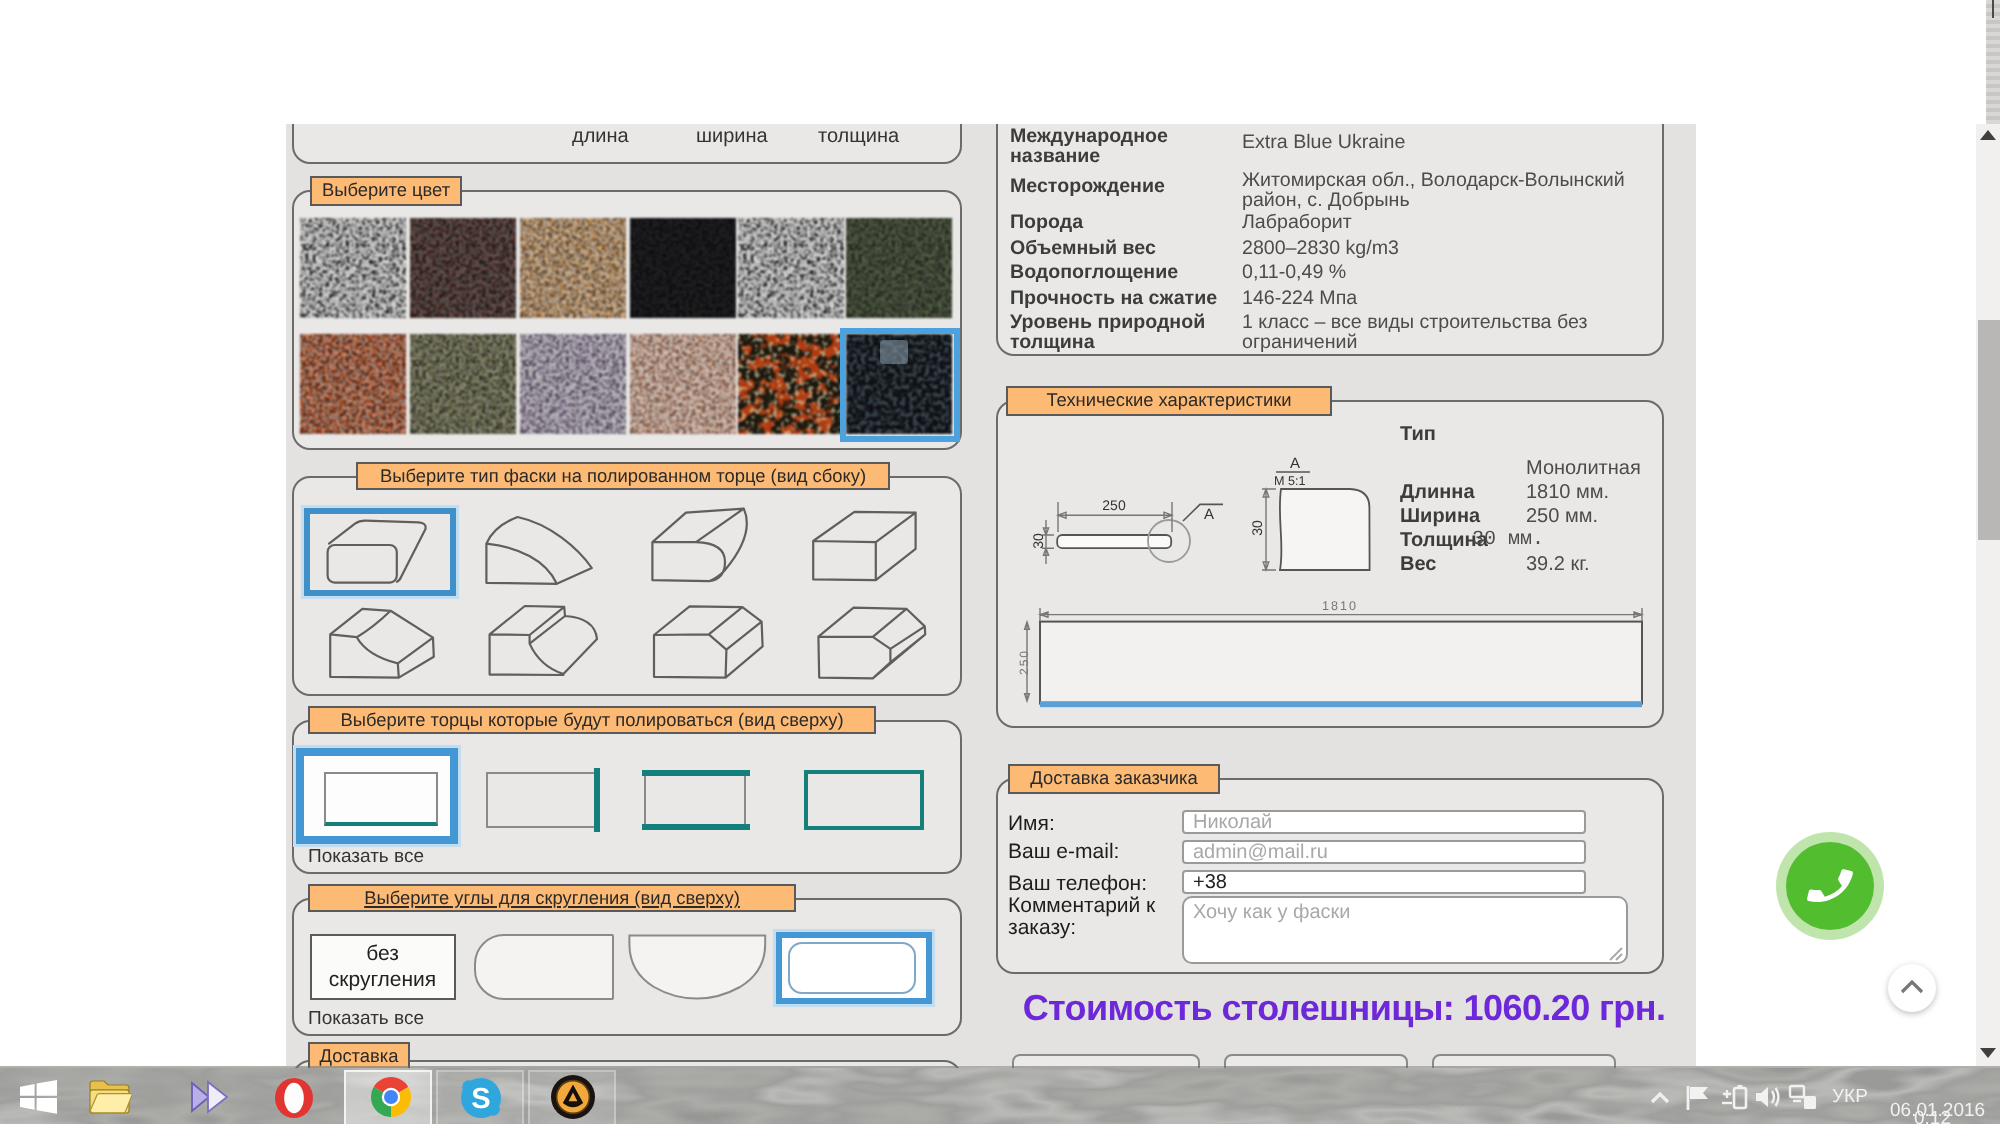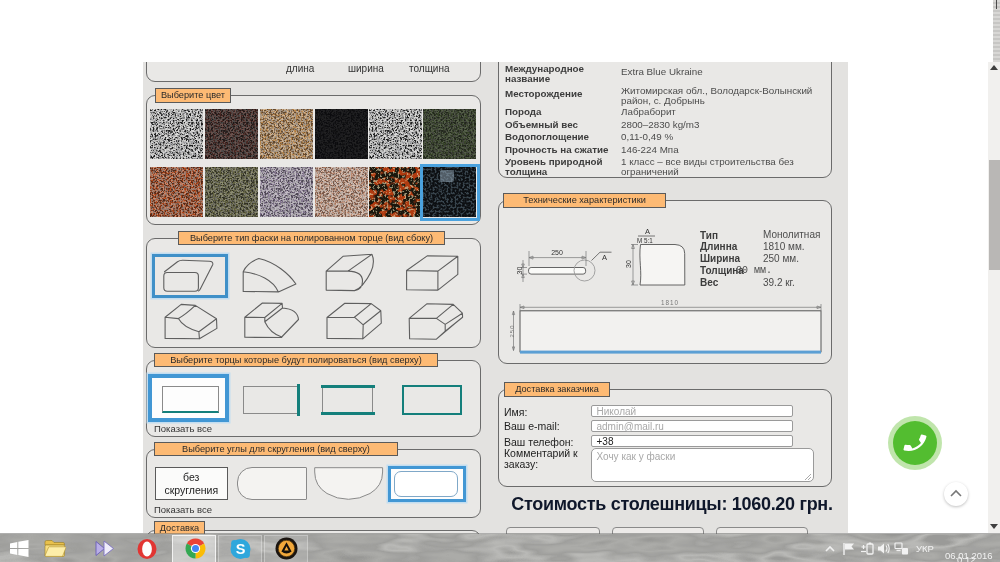--- a/index.html
+++ b/index.html
@@ -189,21 +189,21 @@
 <div class="abs" style="left:242.5px; top:385.5px; width:55px; height:28px; border:1px solid #8a8a8a;"></div>
 <div class="abs" style="left:296.8px; top:383.5px; width:3px; height:32px; background:#147f7b;"></div>
 <div class="abs" style="left:322px; top:387px; width:51px; height:25px; border-left:1px solid #8a8a8a; border-right:1px solid #8a8a8a;"></div>
 <div class="abs" style="left:320.5px; top:384.5px; width:54px; height:3px; background:#147f7b;"></div>
 <div class="abs" style="left:320.5px; top:411.5px; width:54px; height:3px; background:#147f7b;"></div>
 <div class="abs" style="left:402px; top:385px; width:60px; height:29.5px; border:2.5px solid #147f7b;"></div>
 </div>
   <div class="smalltxt" style="left:154px; top:423px;">Показать все</div>
 
   <div class="fs" style="left:146px; top:449px; width:335px; height:69px;"></div>
-  <div class="legend" style="left:154px; top:442px; width:244px; height:14px;">Выберите углы для скругления (вид сверху)</div>
+  <div class="legend" style="left:154px; top:442px; width:244px; height:14px;text-decoration:underline;">Выберите углы для скругления (вид сверху)</div>
   <div id="corners">
 <div class="abs" style="left:154.5px; top:467px; width:73.5px; height:32.5px; border:1px solid #5a5a5a; background:#fbfbfa; color:#222; font-size:10.5px; line-height:13px; text-align:center; padding-top:3px;">без<br>скругления</div>
 <div class="abs" style="left:236.5px; top:467px; width:70.5px; height:32.5px; border:1px solid #8a8a8a; border-radius:15px 1px 1px 15px; background:#f4f3f1;"></div>
 <svg class="shape" style="left:314px; top:467px;" width="70" height="34" viewBox="0 0 70 34">
       <path d="M0.7,0.7 L68.6,0.7 L68.6,5 Q68.6,19 56,26.5 Q45.5,32.3 34.5,32.3 Q23,32.3 13,26.5 Q0.7,19 0.7,5 Z" fill="#f4f3f1" stroke="#8a8a8a" stroke-width="1"></path>
     </svg>
 <div class="abs" style="left:388px; top:465.5px; width:77.5px; height:36px; border:3.5px solid #4297d4; background:#fdfdfd; box-shadow:0 0 0 1.5px #c3ddf0;"></div>
 <div class="abs" style="left:393.5px; top:470.5px; width:64.5px; height:26px; border:1px solid #7fa8c8; border-radius:7px; background:#fff;"></div>
 </div>
   <div class="smalltxt" style="left:154px; top:504px;">Показать все</div>
@@ -251,21 +251,21 @@
 <path d="M140.5,34.5 L175,34.5 Q184.6,34.9 184.7,43.5 L184.8,75 L140,75 C142.3,62 138.5,49 140.5,34.5 Z" fill="#f6f5f3" stroke="#555" stroke-width="0.9"></path>
 <path d="M131,34.5 L138,34.5 M131,75 L138,75 M133,34.5 L133,75 M133,34.5 l-1.4,4 l2.8,0 z M133,75 l-1.4,-4 l2.8,0 z" stroke="#777" stroke-width="0.7" fill="none"></path>
 <text x="128" y="57" font-size="7" fill="#333" text-anchor="middle" font-family="Liberation Sans" transform="rotate(-90 128 54)">30</text>
 <rect x="20" y="100.8" width="301" height="41" fill="#f2f1ef" stroke="#555" stroke-width="1"></rect>
 <rect x="20" y="140.6" width="301" height="3" fill="#5c9fd4"></rect>
 <path d="M20,94 L20,100.5 M321,94 L321,100.5 M20,97.3 L321,97.3 M20,97.3 l4,-1.3 l0,2.6 z M321,97.3 l-4,-1.3 l0,2.6 z" stroke="#777" stroke-width="0.7" fill="none"></path>
 <text x="170" y="94.8" font-size="6.3" fill="#777" text-anchor="middle" font-family="Liberation Sans" letter-spacing="1">1810</text>
 <text x="11" y="124" font-size="6" fill="#777" text-anchor="middle" font-family="Liberation Sans" letter-spacing="1" transform="rotate(-90 11 121)">250</text>
 <path d="M13.5,101 L13.5,140.5 M13.5,101 l-1.2,3.6 l2.4,0 z M13.5,140.5 l-1.2,-3.6 l2.4,0 z" stroke="#777" stroke-width="0.7" fill="none"></path>
 </svg>
-<div class="lbl" style="left:700px; top:230px; font-size:10px;">Тип</div>
+<div class="lbl" style="left:700px; top:212px; font-size:10px;">Тип</div>
 <div class="val" style="left:763px; top:228.5px; font-size:10px;">Монолитная</div>
 <div class="lbl" style="left:700px; top:240.6px; font-size:10px;">Длинна</div>
 <div class="val" style="left:763px; top:240.6px; font-size:10px;">1810 мм.</div>
 <div class="lbl" style="left:700px; top:252.7px; font-size:10px;">Ширина</div>
 <div class="val" style="left:763px; top:252.7px; font-size:10px;">250 мм.</div>
 <div class="lbl" style="left:700px; top:264.8px; font-size:10px;">Толщина</div>
 <div class="val" style="left:736px; top:264.8px; font-size:10px;font-family:Liberation Mono, monospace;">30 мм.</div>
 <div class="lbl" style="left:700px; top:276.9px; font-size:10px;">Вес</div>
 <div class="val" style="left:763px; top:276.9px; font-size:10px;">39.2 кг.</div>
 </div>
@@ -280,21 +280,21 @@
 <div class="inp" style="left:590.5px; top:404.5px; width:202px; height:12px;">Николай</div>
 <div class="inp" style="left:590.5px; top:419.5px; width:202px; height:12px;">admin@mail.ru</div>
 <div class="inp" style="left:590.5px; top:434.5px; width:202px; height:12px; color:#222;">+38</div>
 <div class="inp" style="left:590.5px; top:448px; width:223px; height:34px; border-radius:5px; padding-top:2px;">Хочу  как  у  фаски</div>
 <svg class="abs" style="left:804px; top:473px;" width="8" height="8" viewBox="0 0 8 8">
       <path d="M7,1 L1,7 M7,4 L4,7" stroke="#aaa" stroke-width="1"></path>
     </svg>
 </div>
 
   <div class="abs" style="left:510px; top:494px; width:324px; text-align:center; font-size:18px; letter-spacing:-0.3px;
-     font-weight:bold; color:#0f172a; white-space:nowrap;">Стоимость столешницы: 1060.20 грн.</div>
+     font-weight:bold; color:#6d28d9; white-space:nowrap;">Стоимость столешницы: 1060.20 грн.</div>
 
   <div class="abs" style="left:506px; top:527px; width:94px; height:12px; border:1px solid #8a8a8a; border-radius:4px; background:#eceae8;"></div>
   <div class="abs" style="left:612px; top:527px; width:92px; height:12px; border:1px solid #8a8a8a; border-radius:4px; background:#eceae8;"></div>
   <div class="abs" style="left:716px; top:527px; width:92px; height:12px; border:1px solid #8a8a8a; border-radius:4px; background:#eceae8;"></div>
 
   <div id="whiteband" class="abs"></div>
 
   <div class="abs" style="left:993px; top:0; width:7px; height:63px; z-index:6;
      background:repeating-linear-gradient(180deg,#d8d7d5 0px,#d8d7d5 2px,#c7c6c4 2px,#c7c6c4 4px);"></div>
   <div class="abs" style="left:995.5px; top:0; width:1px; height:9px; background:#4a4a4a; z-index:7;"></div>

